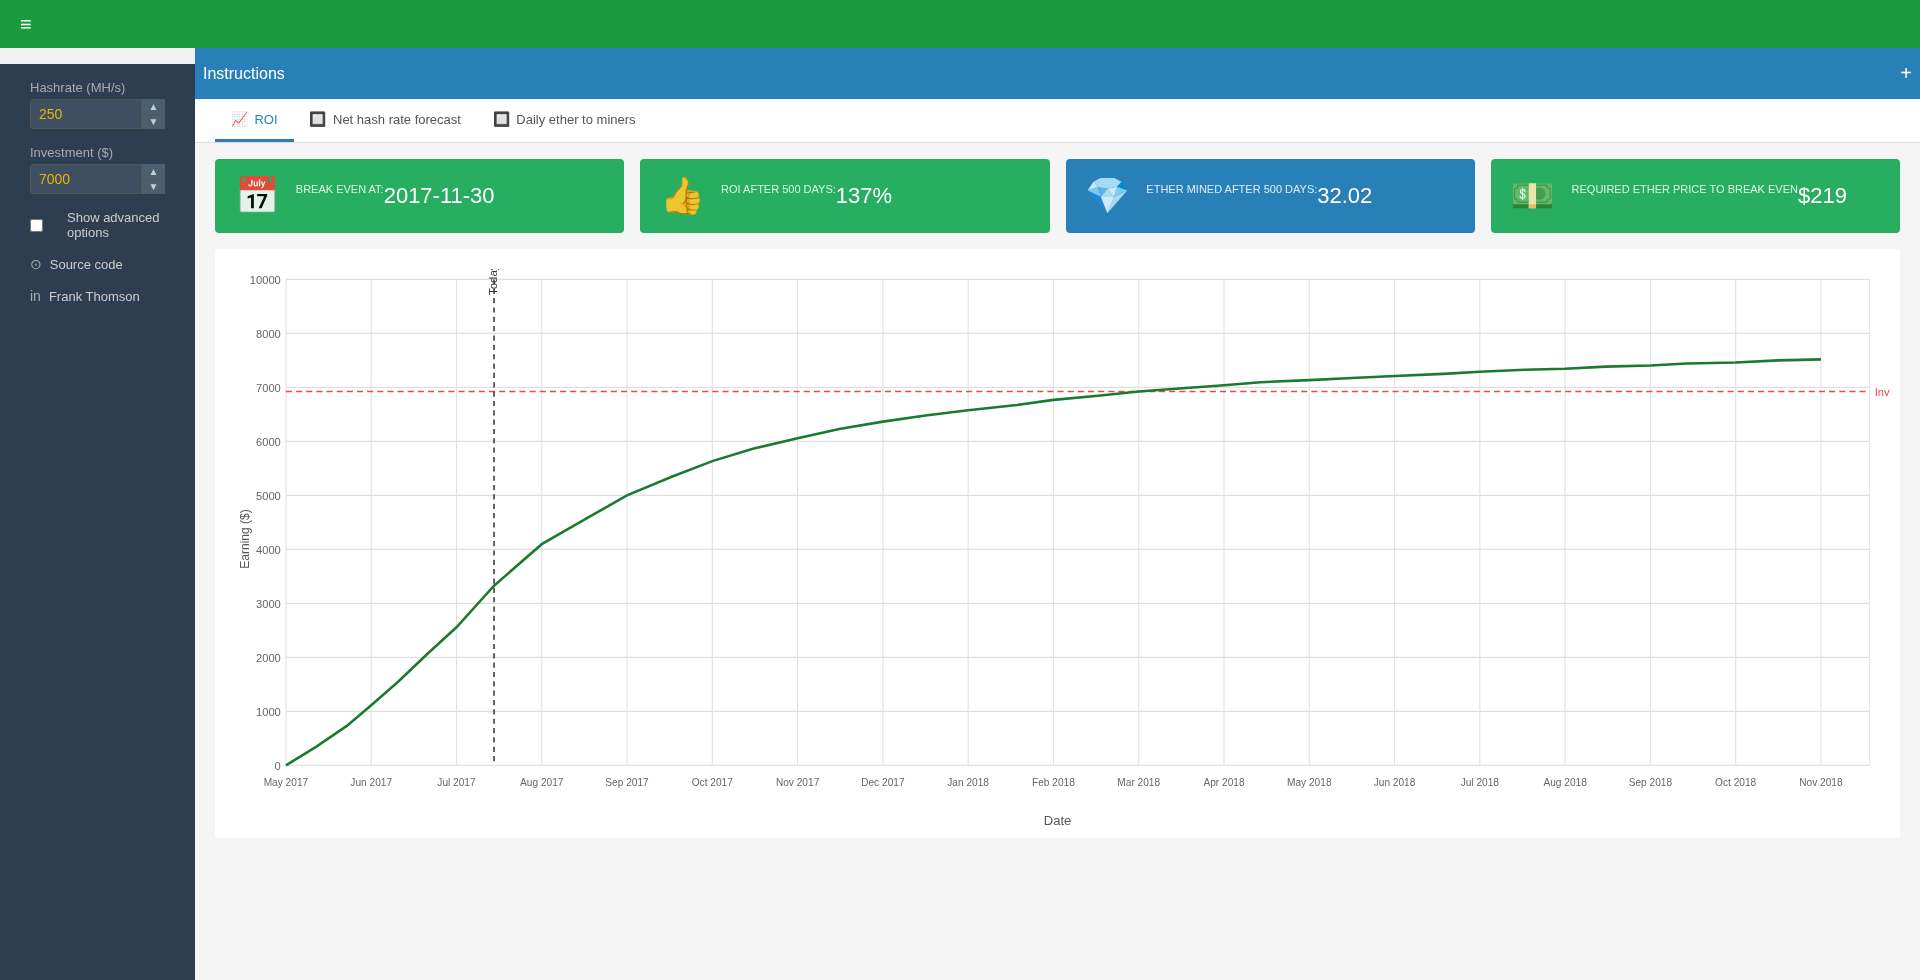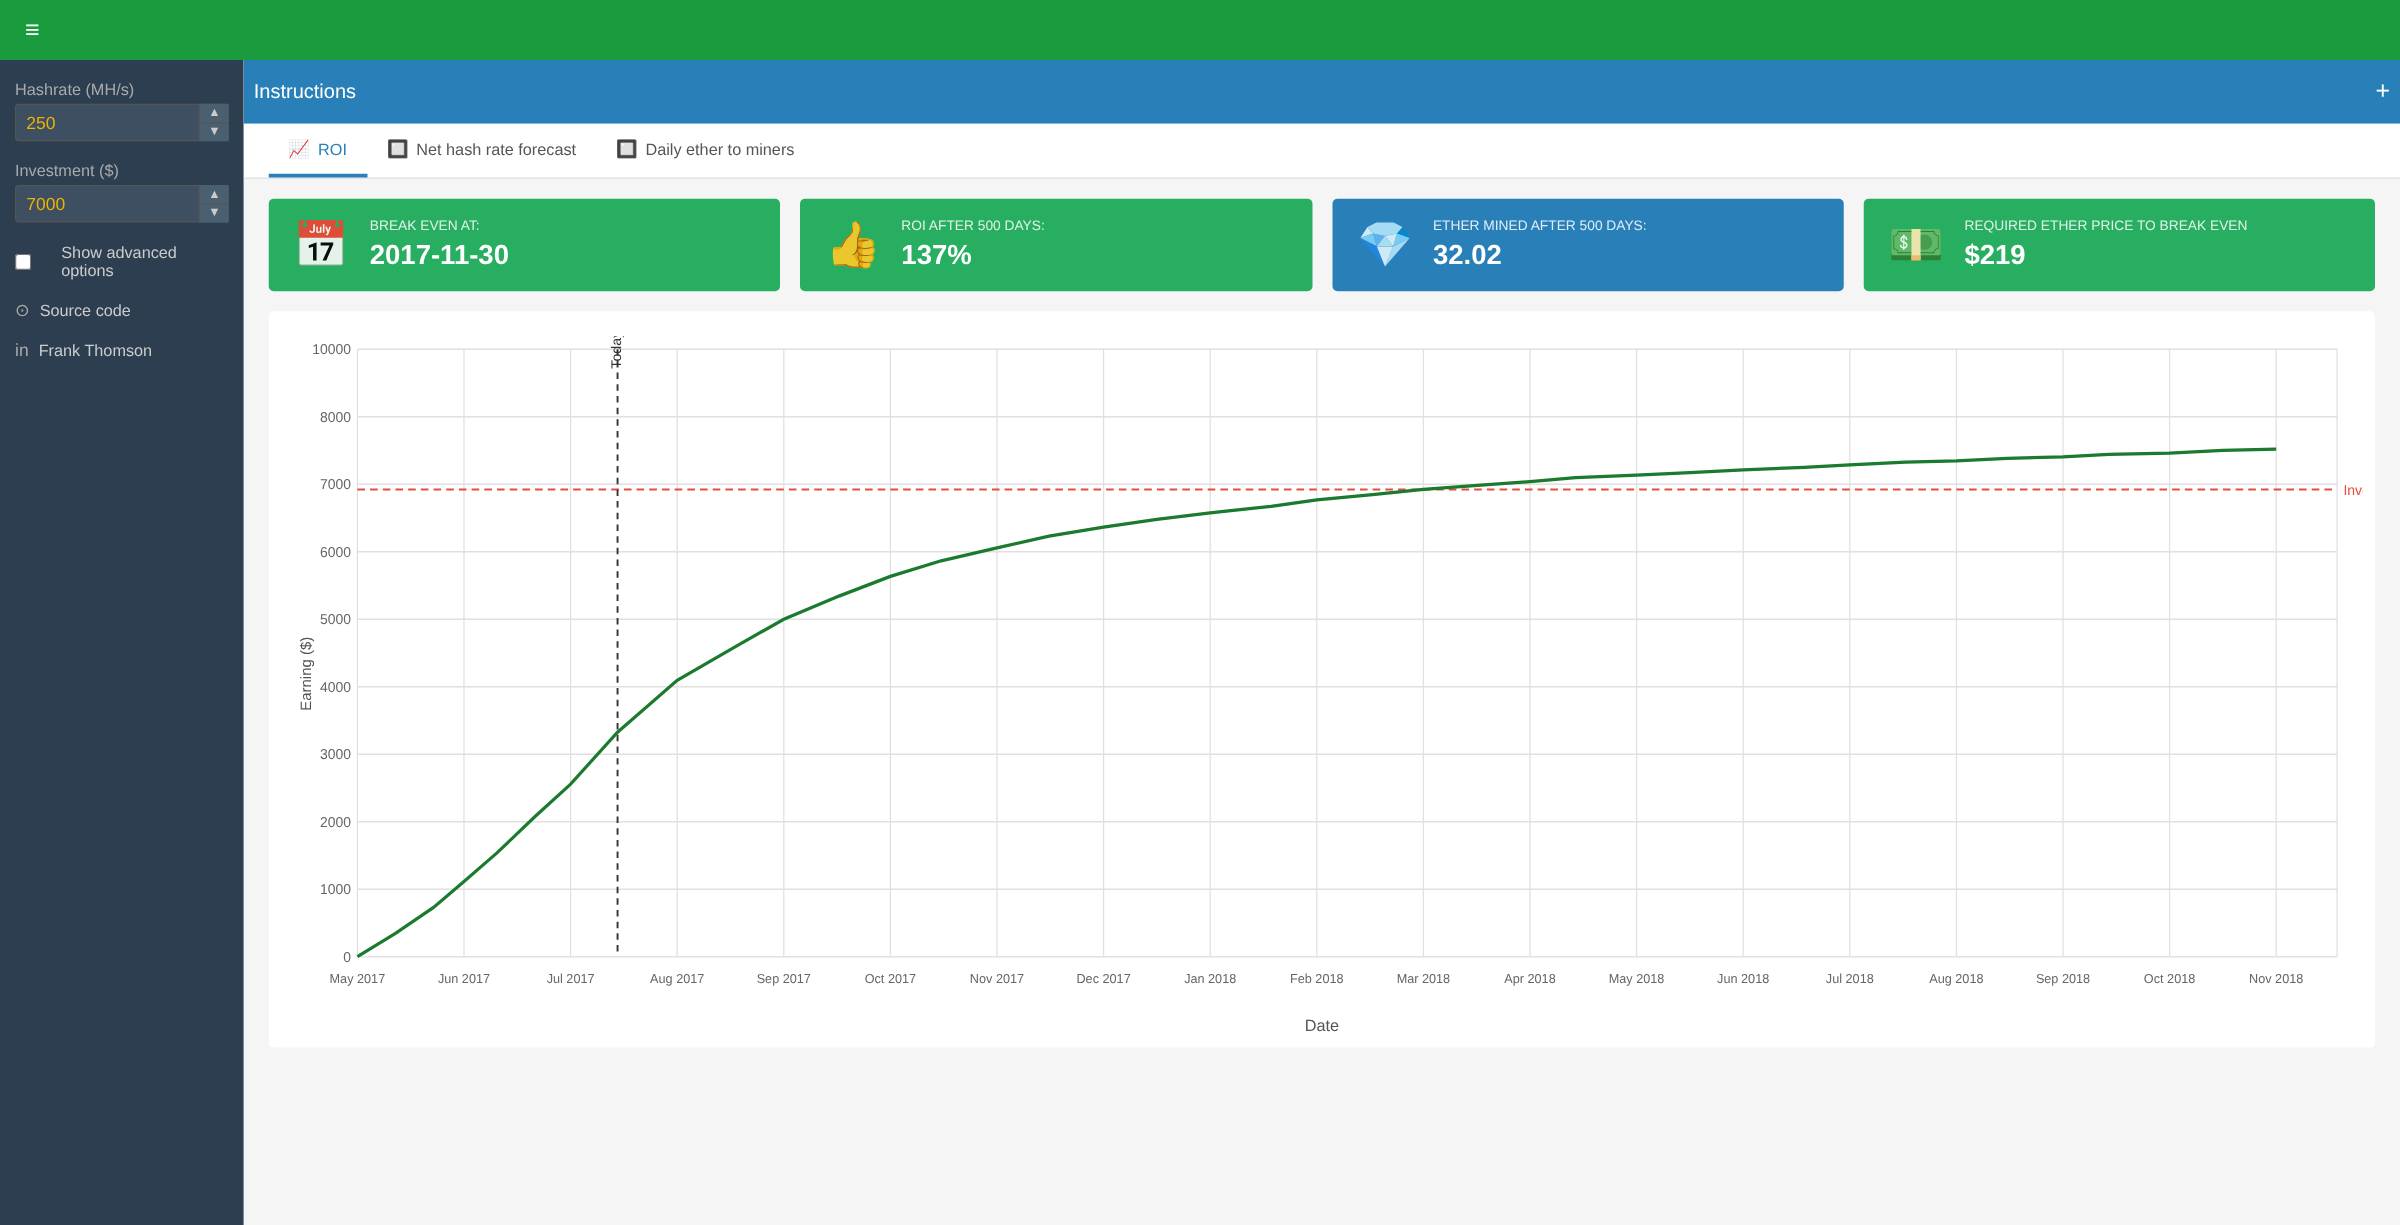--- a/index.html
+++ b/index.html
@@ -19,24 +19,25 @@
     .navbar-menu { font-size: 20px; cursor: pointer; }
 
     
     .main-layout { display: flex; flex: 1; overflow: hidden; }
 
     
     .sidebar {
       background: #2c3e50;
       width: 195px;
       flex-shrink: 0;
-      padding: 16px 12px;
+      padding: 16px 30px;
       display: flex;
       flex-direction: column;
       gap: 16px;
+      margin-top: 16px;
     }
     .sidebar-label { color: #aaa; font-size: 13px; margin-bottom: 4px; }
     .sidebar-input-wrap { position: relative; }
     .sidebar-input {
       width: 100%;
       padding: 6px 28px 6px 8px;
       border: 1px solid #555;
       background: #3d4f60;
       color: #eab308;
       font-size: 14px;
@@ -134,23 +135,23 @@
       border-radius: 4px;
       padding: 16px 20px;
       display: flex;
       align-items: center;
       gap: 16px;
       color: white;
     }
     .stat-card.green { background: #27ae60; }
     .stat-card.blue { background: #2980b9; }
     .stat-icon { font-size: 36px; opacity: 0.9; }
-    .stat-text-group { display: flex; flex-direction: column; }
+    .stat-text-group { display: flex; flex-direction: row; }
     .stat-sublabel { font-size: 11px; text-transform: uppercase; opacity: 0.85; margin-bottom: 4px; }
-    .stat-value { font-size: 22px; font-weight: bold; }
+    .stat-value { font-size: 22px; font-weight: normal; }
 
     
     .chart-area {
       background: white;
       margin: 0 20px 20px 20px;
       padding: 20px 10px 10px 10px;
       border-radius: 4px;
     }
     .chart-title {
       text-align: center;

